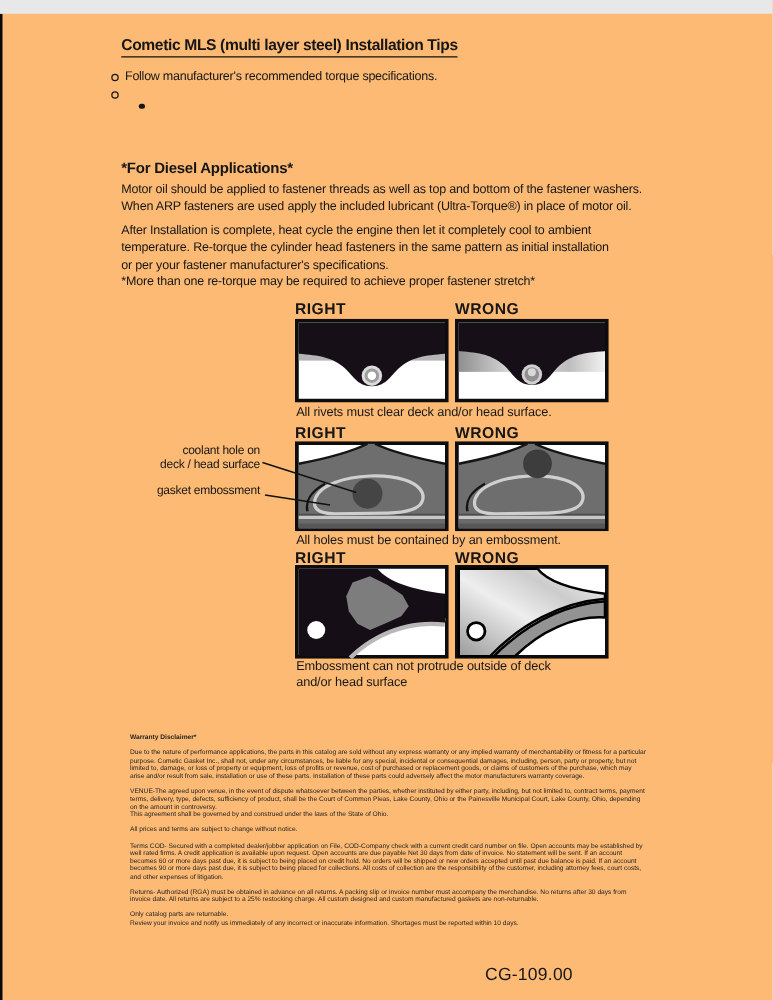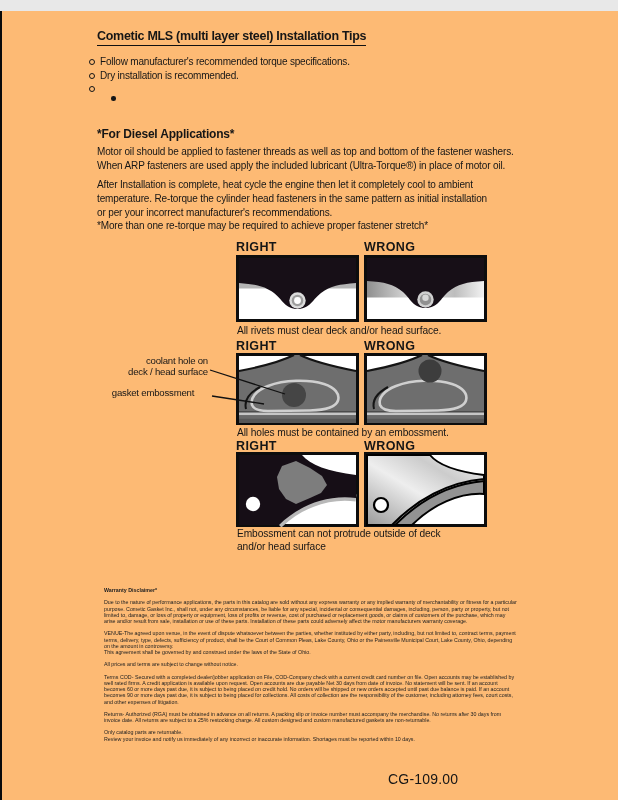--- a/index.html
+++ b/index.html
@@ -42,39 +42,35 @@
 
   <div class="doc-title">Cometic MLS (multi layer steel) Installation Tips</div>
 
   <div class="bullets">
     <div class="b-row">
       <span class="b-dot"></span>
       <span>Follow manufacturer's recommended torque specifications.</span>
     </div>
     <div class="b-row">
       <span class="b-dot"></span>
-      <span>Dry installation is recommended.</span>
-    </div>
-    <div class="b-row">
-      <span class="b-dot"></span>
     </div>
     <div class="sb-row">
       <span class="sb-dot"></span>
     </div>
   </div>
 
   <div class="h2">*For Diesel Applications*</div>
   <div class="para p1">
     <div>Motor oil should be applied to fastener threads as well as top and bottom of the fastener washers.</div>
     <div>When ARP fasteners are used apply the included lubricant (Ultra-Torque®) in place of motor oil.</div>
   </div>
   <div class="para p2">
     <div>After Installation is complete, heat cycle the engine then let it completely cool to ambient</div>
     <div>temperature. Re-torque the cylinder head fasteners in the same pattern as initial installation</div>
-    <div>or per your incorrect manufacturer's recommendations.</div>
+    <div>or per your fastener manufacturer's specifications.</div>
   </div>
   <div class="note">*More than one re-torque may be required to achieve proper fastener stretch*</div>
 
   <div class="rw-label" style="left:236px;top:229px;">RIGHT</div>
   <div class="rw-label" style="left:364px;top:229px;">WRONG</div>
 
   <div class="dbox" style="left:236px;top:244px;">
     <svg width="123" height="67" viewBox="0 0 123 67">
       <rect x="1.5" y="1.5" width="120" height="64" fill="#ffffff" stroke="#0d0d0d" stroke-width="3"></rect>
       <rect x="3" y="26.5" width="117" height="7" fill="#b5b5b5"></rect>
@@ -106,21 +102,21 @@
 
   <div class="caption" style="top:314px;">All rivets must clear deck and/or head surface.</div>
 
   <div class="rw-label" style="left:236px;top:328px;">RIGHT</div>
   <div class="rw-label" style="left:364px;top:328px;">WRONG</div>
 
   <div class="ann" style="top:344px;">
     <div>coolant hole on</div>
     <div>deck / head surface</div>
   </div>
-  <div class="ann" style="top:376px;text-align:center;">
+  <div class="ann" style="top:376px;">
     <div>gasket embossment</div>
   </div>
 
   <div class="dbox" style="left:236px;top:342px;">
     <svg width="123" height="72" viewBox="0 0 123 72">
       <rect x="1.5" y="1.5" width="120" height="69" fill="#ffffff" stroke="#0d0d0d" stroke-width="3"></rect>
       <path d="M3,18 C24,14 44,9 58,2 L64,2 C78,9 100,14 120,18 L120,69 H3 Z" fill="#6e6e6e"></path>
       <path d="M3,18 C24,14 44,9 58,2 M64,2 C78,9 100,14 120,18" stroke="#141414" stroke-width="2" fill="none"></path>
       <rect x="3" y="58" width="117" height="1.6" fill="#4c4c4c"></rect>
       <rect x="3" y="59.6" width="117" height="2.6" fill="#c6c6c6"></rect>

